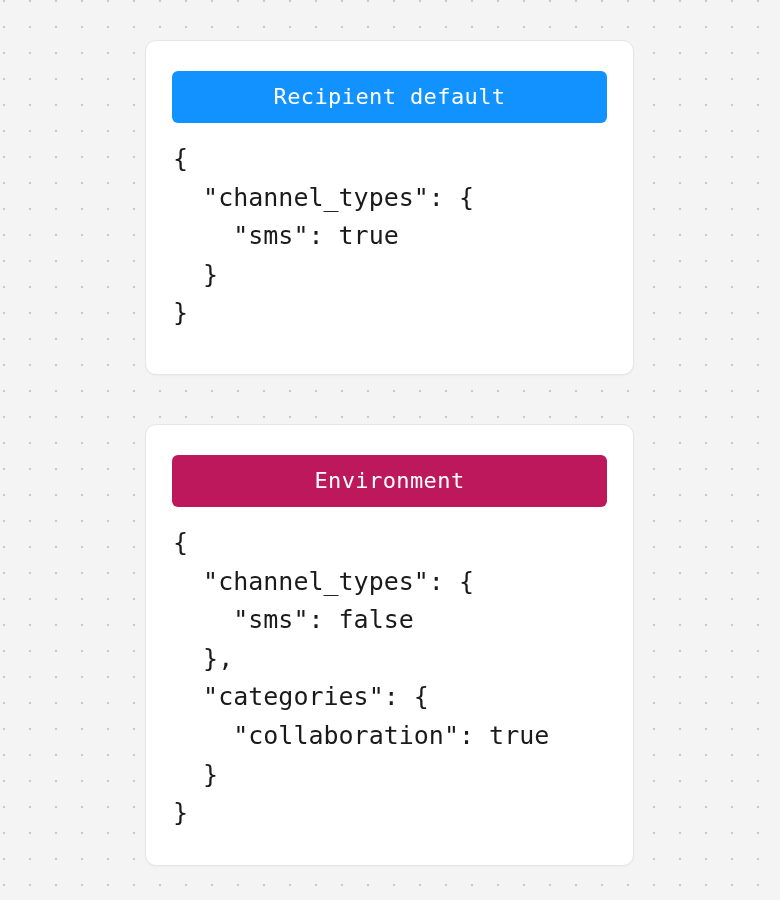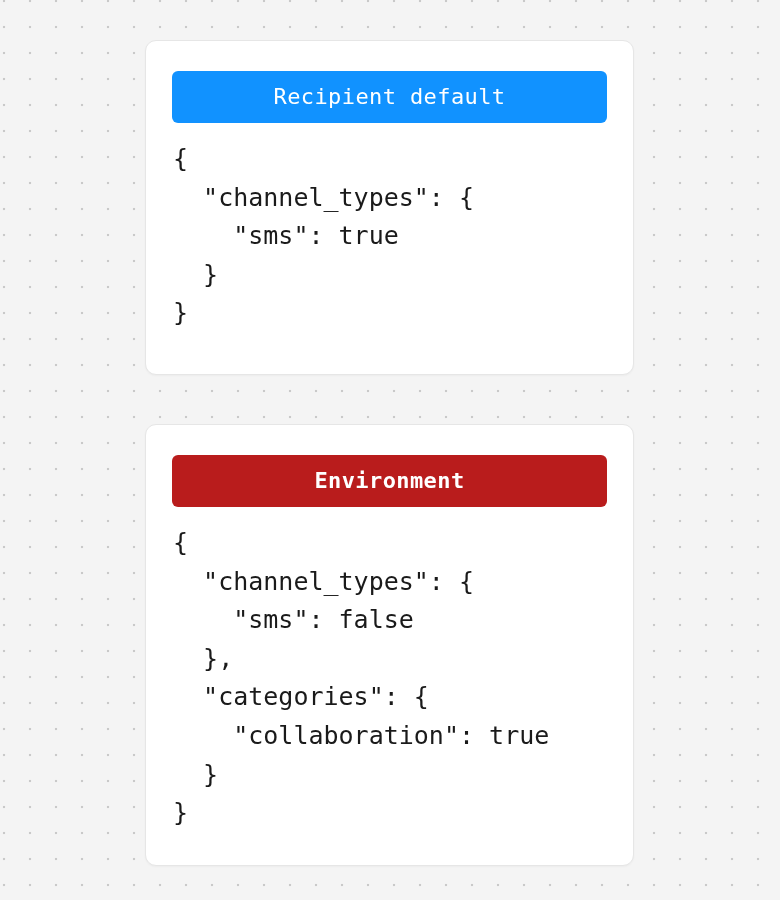--- a/index.html
+++ b/index.html
@@ -62,21 +62,21 @@
     color: #ffffff;
     font-family: "DejaVu Sans Mono", "Liberation Mono", monospace;
     font-size: 22px;
     letter-spacing: 0.4px;
     line-height: 1;
     white-space: nowrap;
     user-select: none;
   }
 
   .card-title--blue  { background-color: #1192ff; }
-  .card-title--green { background-color: #b91c1c; font-weight: bold; }
+  .card-title--green { background-color: #be185d; }
 
   
   .card-body {
     position: absolute;
     left: 27px;
     right: 18px;
     top: 99px;
   }
 
   .json-block {

